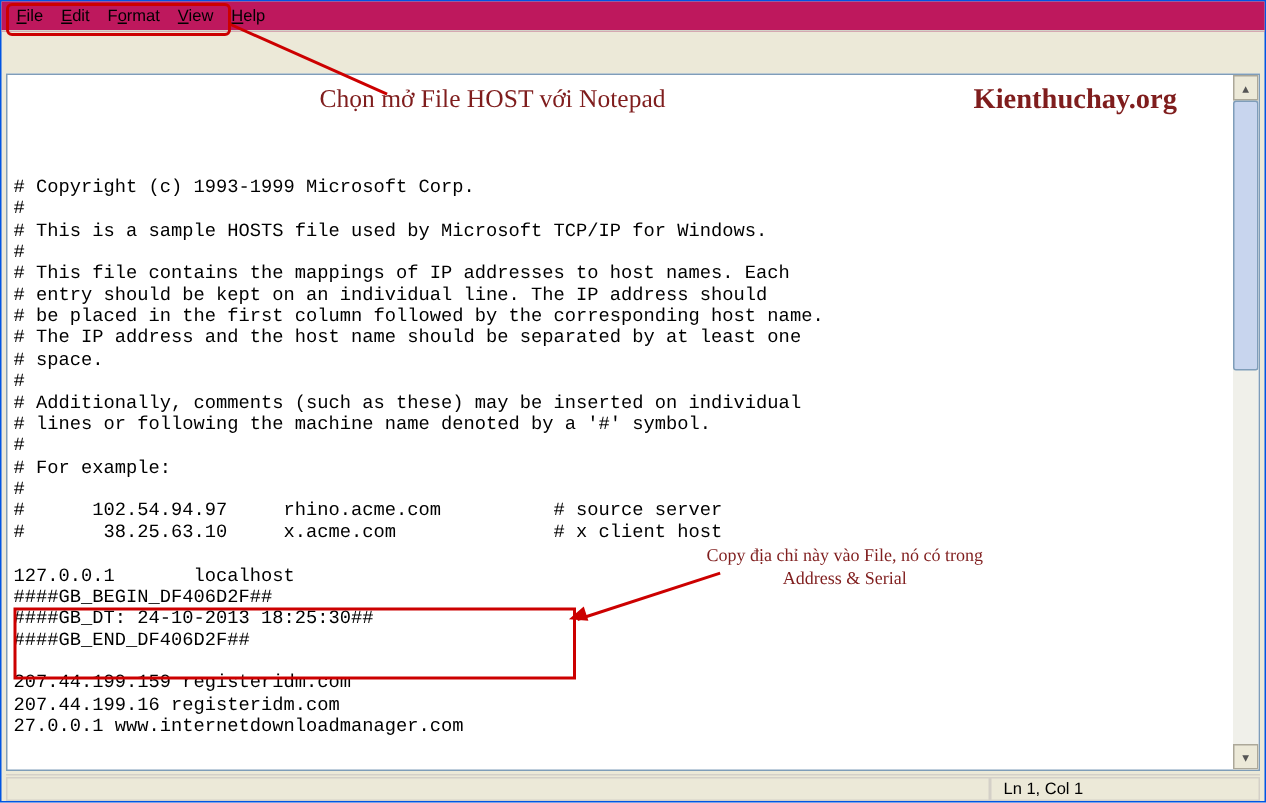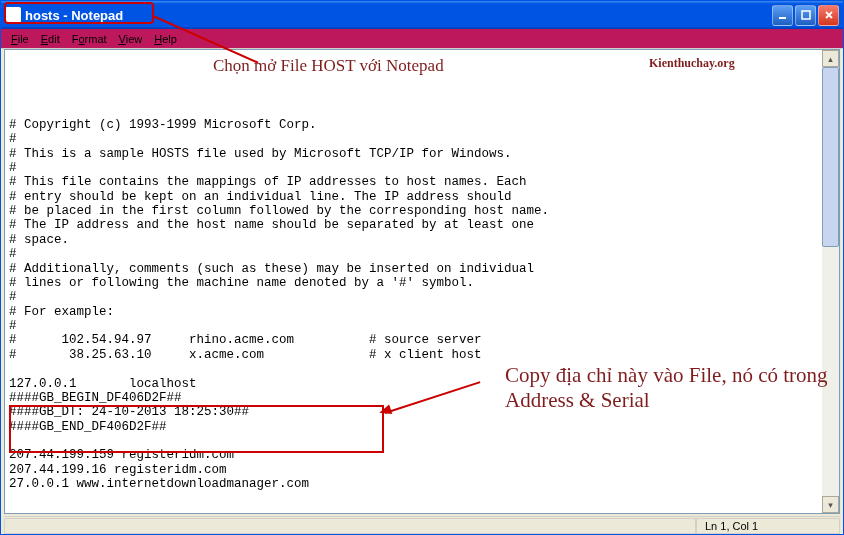--- a/index.html
+++ b/index.html
@@ -29,41 +29,20 @@
 .box-title { border: 2px solid #c00; border-radius: 4px; }
 .box-hosts { border: 2px solid #c00; }
 .arrow-line { position: absolute; background: #c00; height: 2px; transform-origin: left center; }
 .arrow-head { position: absolute; width: 0; height: 0; border-style: solid; }
 </style>
 </head>
 <body>
 
 <div class="window">
 
-  <div class="titlebar">
-    <div class="icon-slot"></div>
-    <div class="title">hosts - Notepad</div>
-    <div class="win-btns">
-      <div class="win-btn min-btn">
-          <svg width="10" height="10">
-            <rect x="1" y="7" width="7" height="2" fill="#fff"></rect>
-          </svg>
-        </div>
-      <div class="win-btn max-btn">
-          <svg width="10" height="10">
-            <rect x="1" y="1" width="8" height="8" fill="none" stroke="#fff" stroke-width="1.5"></rect>
-          </svg>
-        </div>
-      <div class="win-btn close-btn">
-          <svg width="10" height="10">
-            <path d="M2 2 L8 8 M8 2 L2 8" stroke="#fff" stroke-width="1.8"></path>
-          </svg>
-        </div>
-    </div>
-  </div>
 
   <div class="menubar">
     <span><u>F</u>ile</span>
     <span><u>E</u>dit</span>
     <span>F<u>o</u>rmat</span>
     <span><u>V</u>iew</span>
     <span><u>H</u>elp</span>
   </div>
 
   <div class="content-area">
@@ -97,29 +76,29 @@
     </div>
     <div class="scrollbar">
       <div class="scroll-up">▴</div>
       <div class="scroll-thumb"></div>
       <div class="scroll-down">▾</div>
     </div>
   </div>
 
   <div class="statusbar">
     <div class="status-cell status-grow"></div>
-    <div class="status-cell" style="width:144px">Ln 1, Col 1</div>
+    <div class="status-cell" style="width:180px">Ln 1, Col 1</div>
   </div>
 
   <div class="anno box-title" style="left:3px; top:1px; width:150px; height:22px;"></div>
   <div class="anno arrow-line" style="left:152px; top:14px; width:115px; transform:rotate(24deg);"></div>
   <div class="anno anno-red" style="left:212px; top:55px; font-size:17px;">Chọn mở File HOST với Notepad</div>
-  <div class="anno anno-red" style="left:648px; top:55px; font-size:12px; font-weight:bold;">Kienthuchay.org</div>
+  <div class="anno anno-red" style="left:648px; top:55px; font-size:19px; font-weight:bold;">Kienthuchay.org</div>
 
   <div class="anno box-hosts" style="left:8px; top:404px; width:375px; height:48px;"></div>
   <div class="anno arrow-line" style="left:384px; top:411px; width:100px; transform:rotate(-18deg);"></div>
   <div class="anno arrow-head" style="left:378px; top:405px; border-width:5px 12px 5px 0; border-color:transparent #c00 transparent transparent; transform:rotate(-18deg);"></div>
-  <div class="anno anno-red" style="left:504px; top:362px; font-size:21px; text-align:left;">
+  <div class="anno anno-red" style="left:470px; top:362px; font-size:12px; text-align:left;">
     <div>Copy địa chỉ này vào File, nó có trong</div>
-    <div style="">Address &amp; Serial</div>
+    <div style="text-align:center">Address &amp; Serial</div>
   </div>
 
 </div>
 
 </body></html>

